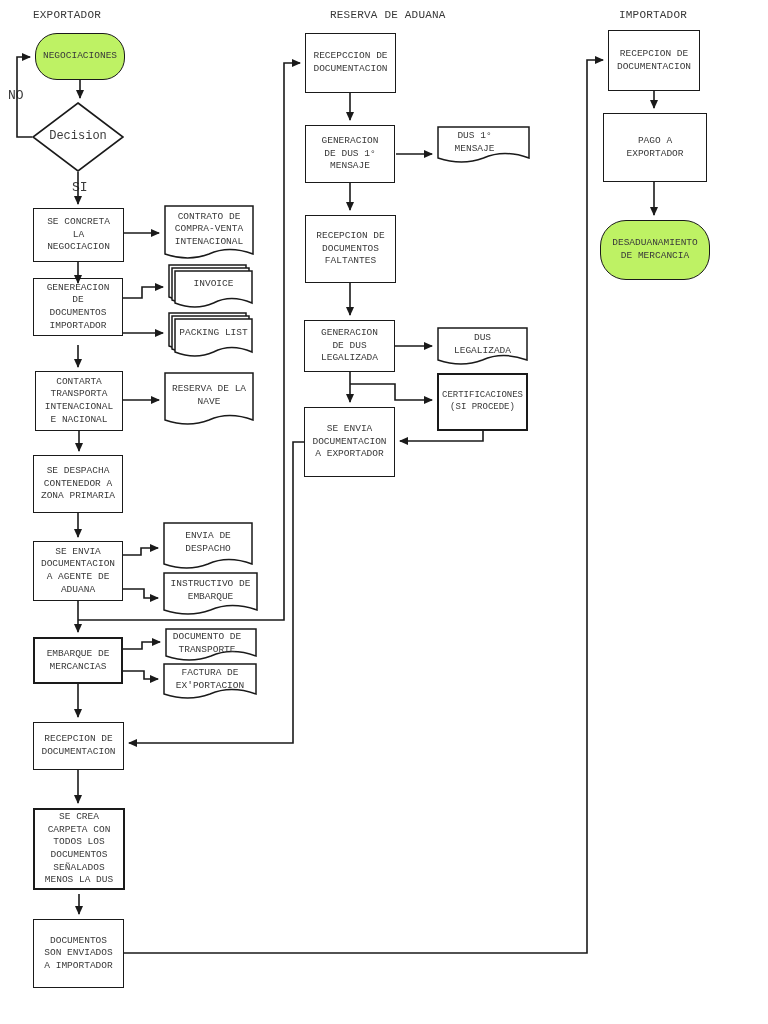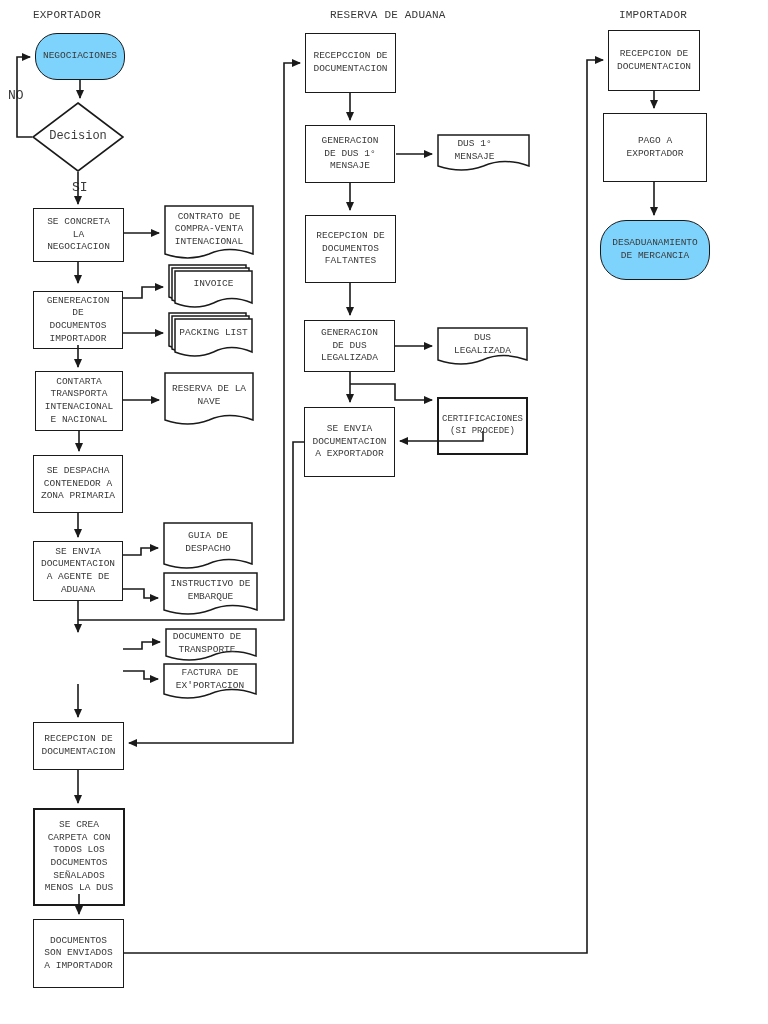--- a/index.html
+++ b/index.html
@@ -6,25 +6,25 @@
   #page{
     position:relative;width:768px;height:1024px;background:#fff;overflow:hidden;
     font-family:Liberation Mono, monospace;color:#3a3a3a;
   }
   .hdr{position:absolute;font-size:11px;letter-spacing:.2px;color:#383838;white-space:nowrap;}
   .node{position:absolute;display:flex;align-items:center;justify-content:center;
         text-align:center;font-size:9.5px;line-height:1.32;color:#3a3a3a;}
   .node .lbl{white-space:pre-line;position:relative;z-index:2;}
   .rect{border:1.6px solid #1a1a1a;background:#fff;box-sizing:border-box;}
   .thick{border-width:2px;}
-  .term{border:1.8px solid #1a1a1a;background:#7dd3fc;box-sizing:border-box;}
+  .term{border:1.8px solid #1a1a1a;background:#bef264;box-sizing:border-box;}
   .doc,.multidoc{background:transparent;border:none;}
   .doc .lbl{padding-bottom:8px;}
   .multidoc .lbl{padding:4px 0 10px 6px;}
-  .small{font-size:9px;margin-top:24px;}
+  .small{font-size:9px;}
   .branch-lbl{position:absolute;font-size:13px;color:#3a3a3a;}
   .diamond-text{position:absolute;z-index:2;font-size:12px;color:#3a3a3a;}
   svg.layer{position:absolute;left:0;top:0;z-index:1;}
   .node > svg{position:absolute;left:0;top:0;z-index:1;}
 </style>
 </head>
 <body>
 
 <div id="page">
 
@@ -95,21 +95,21 @@
   </div>
   <div class="node doc" style="left:164px;top:205px;width:90px;height:57px">
       <svg width="90" height="57">
         <path d="M1,1 L89,1 L89,49 Q64.8,40 45,49 Q24.3,57 1,49 Z" fill="#ffffff" stroke="#1a1a1a" stroke-width="1.5"></path>
       </svg>
     <span class="lbl">CONTRATO DE
 COMPRA-VENTA
 INTENACIONAL</span>
   </div>
 
-  <div class="node rect" style="left:33px;top:291px;width:90px;height:58px">
+  <div class="node rect" style="left:33px;top:278px;width:90px;height:58px">
     <span class="lbl">GENEREACION
 DE
 DOCUMENTOS
 IMPORTADOR</span>
   </div>
   <div class="node multidoc" style="left:168px;top:264px;width:85px;height:47px">
       <svg width="85" height="47">
         <path d="M1,1 L78,1 L78,33 Q56.879999999999995,24 39.5,33 Q21.330000000000002,41 1,33 Z" fill="#ffffff" stroke="#1a1a1a" stroke-width="1.5"></path>
         <path d="M4,4 L81,4 L81,36 Q59.879999999999995,27 42.5,36 Q24.330000000000002,44 4,36 Z" fill="#ffffff" stroke="#1a1a1a" stroke-width="1.5"></path>
         <path d="M7,7 L84,7 L84,39 Q62.879999999999995,30 45.5,39 Q27.330000000000002,47 7,39 Z" fill="#ffffff" stroke="#1a1a1a" stroke-width="1.5"></path>
@@ -148,52 +148,56 @@
   <div class="node rect" style="left:33px;top:541px;width:90px;height:60px">
     <span class="lbl">SE ENVIA
 DOCUMENTACION
 A AGENTE DE
 ADUANA</span>
   </div>
   <div class="node doc" style="left:163px;top:522px;width:90px;height:50px">
       <svg width="90" height="50">
         <path d="M1,1 L89,1 L89,42 Q64.8,33 45,42 Q24.3,50 1,42 Z" fill="#ffffff" stroke="#1a1a1a" stroke-width="1.5"></path>
       </svg>
-    <span class="lbl">GUIA DE
+    <span class="lbl">ENVIA DE
 DESPACHO</span>
   </div>
   <div class="node doc" style="left:163px;top:572px;width:95px;height:46px">
       <svg width="95" height="46">
         <path d="M1,1 L94,1 L94,38 Q68.39999999999999,29 47.5,38 Q25.650000000000002,46 1,38 Z" fill="#ffffff" stroke="#1a1a1a" stroke-width="1.5"></path>
       </svg>
     <span class="lbl">INSTRUCTIVO DE
 EMBARQUE</span>
   </div>
 
+  <div class="node rect thick" style="left:33px;top:637px;width:90px;height:47px">
+    <span class="lbl">EMBARQUE DE
+MERCANCIAS</span>
+  </div>
   <div class="node doc" style="left:165px;top:628px;width:84px;height:36px">
       <svg width="92" height="36">
         <path d="M1,1 L91,1 L91,28 Q66.24,19 46,28 Q24.840000000000003,36 1,28 Z" fill="#ffffff" stroke="#1a1a1a" stroke-width="1.5"></path>
       </svg>
     <span class="lbl" style="padding-bottom:5px">DOCUMENTO DE
 TRANSPORTE</span>
   </div>
   <div class="node doc" style="left:163px;top:663px;width:94px;height:39px">
       <svg width="94" height="39">
         <path d="M1,1 L93,1 L93,31 Q67.67999999999999,22 47,31 Q25.380000000000003,39 1,31 Z" fill="#ffffff" stroke="#1a1a1a" stroke-width="1.5"></path>
       </svg>
     <span class="lbl" style="padding-bottom:5px">FACTURA DE
 EX'PORTACION</span>
   </div>
 
   <div class="node rect" style="left:33px;top:722px;width:91px;height:48px">
     <span class="lbl">RECEPCION DE
 DOCUMENTACION</span>
   </div>
 
-  <div class="node rect thick" style="left:33px;top:808px;width:92px;height:98px">
+  <div class="node rect thick" style="left:33px;top:808px;width:92px;height:82px">
     <span class="lbl">SE CREA
 CARPETA CON
 TODOS LOS
 DOCUMENTOS
 SEÑALADOS
 MENOS LA DUS</span>
   </div>
 
   <div class="node rect" style="left:33px;top:919px;width:91px;height:69px">
     <span class="lbl">DOCUMENTOS
@@ -204,21 +208,21 @@
   <div class="node rect" style="left:305px;top:33px;width:91px;height:60px">
     <span class="lbl">RECEPCCION DE
 DOCUMENTACION</span>
   </div>
 
   <div class="node rect" style="left:305px;top:125px;width:90px;height:58px">
     <span class="lbl">GENERACION
 DE DUS 1°
 MENSAJE</span>
   </div>
-  <div class="node doc" style="left:437px;top:134px;width:75px;height:40px">
+  <div class="node doc" style="left:437px;top:126px;width:75px;height:40px">
       <svg width="93" height="40">
         <path d="M1,1 L92,1 L92,32 Q66.96,23 46.5,32 Q25.110000000000003,40 1,32 Z" fill="#ffffff" stroke="#1a1a1a" stroke-width="1.5"></path>
       </svg>
     <span class="lbl" style="padding-bottom:6px">DUS 1° MENSAJE</span>
   </div>
 
   <div class="node rect" style="left:305px;top:215px;width:91px;height:68px">
     <span class="lbl">RECEPCION DE
 DOCUMENTOS
 FALTANTES</span>

